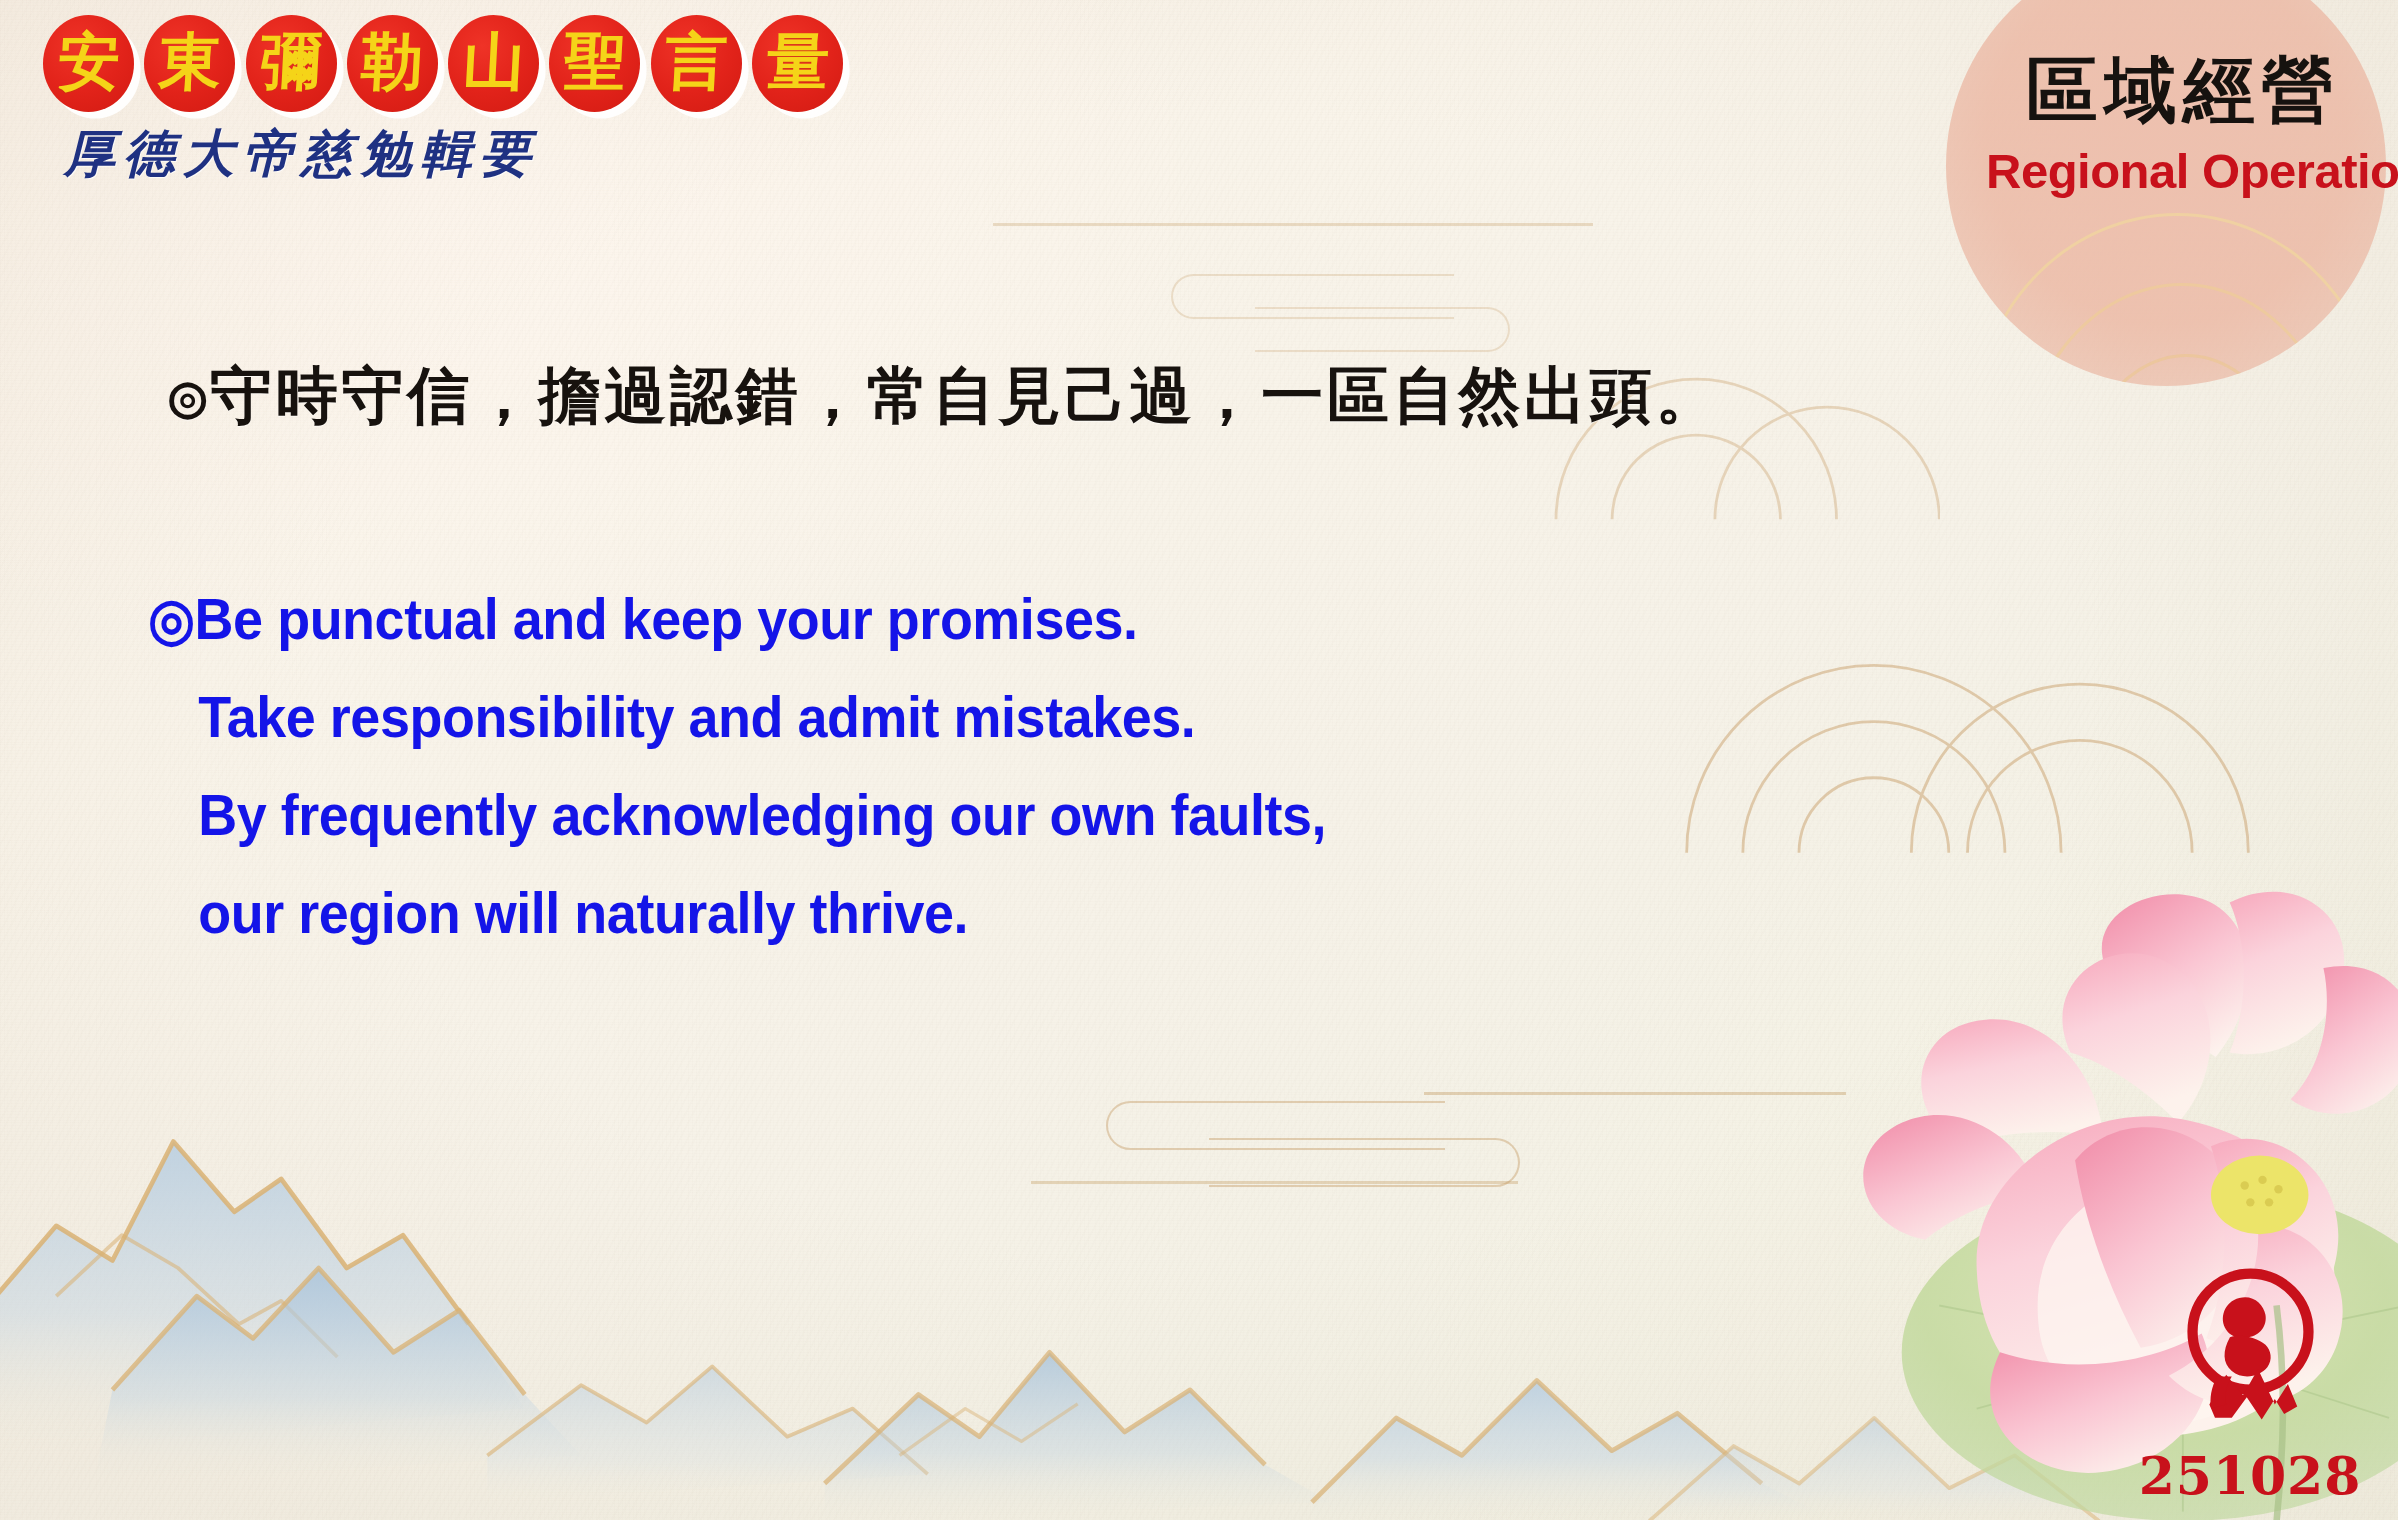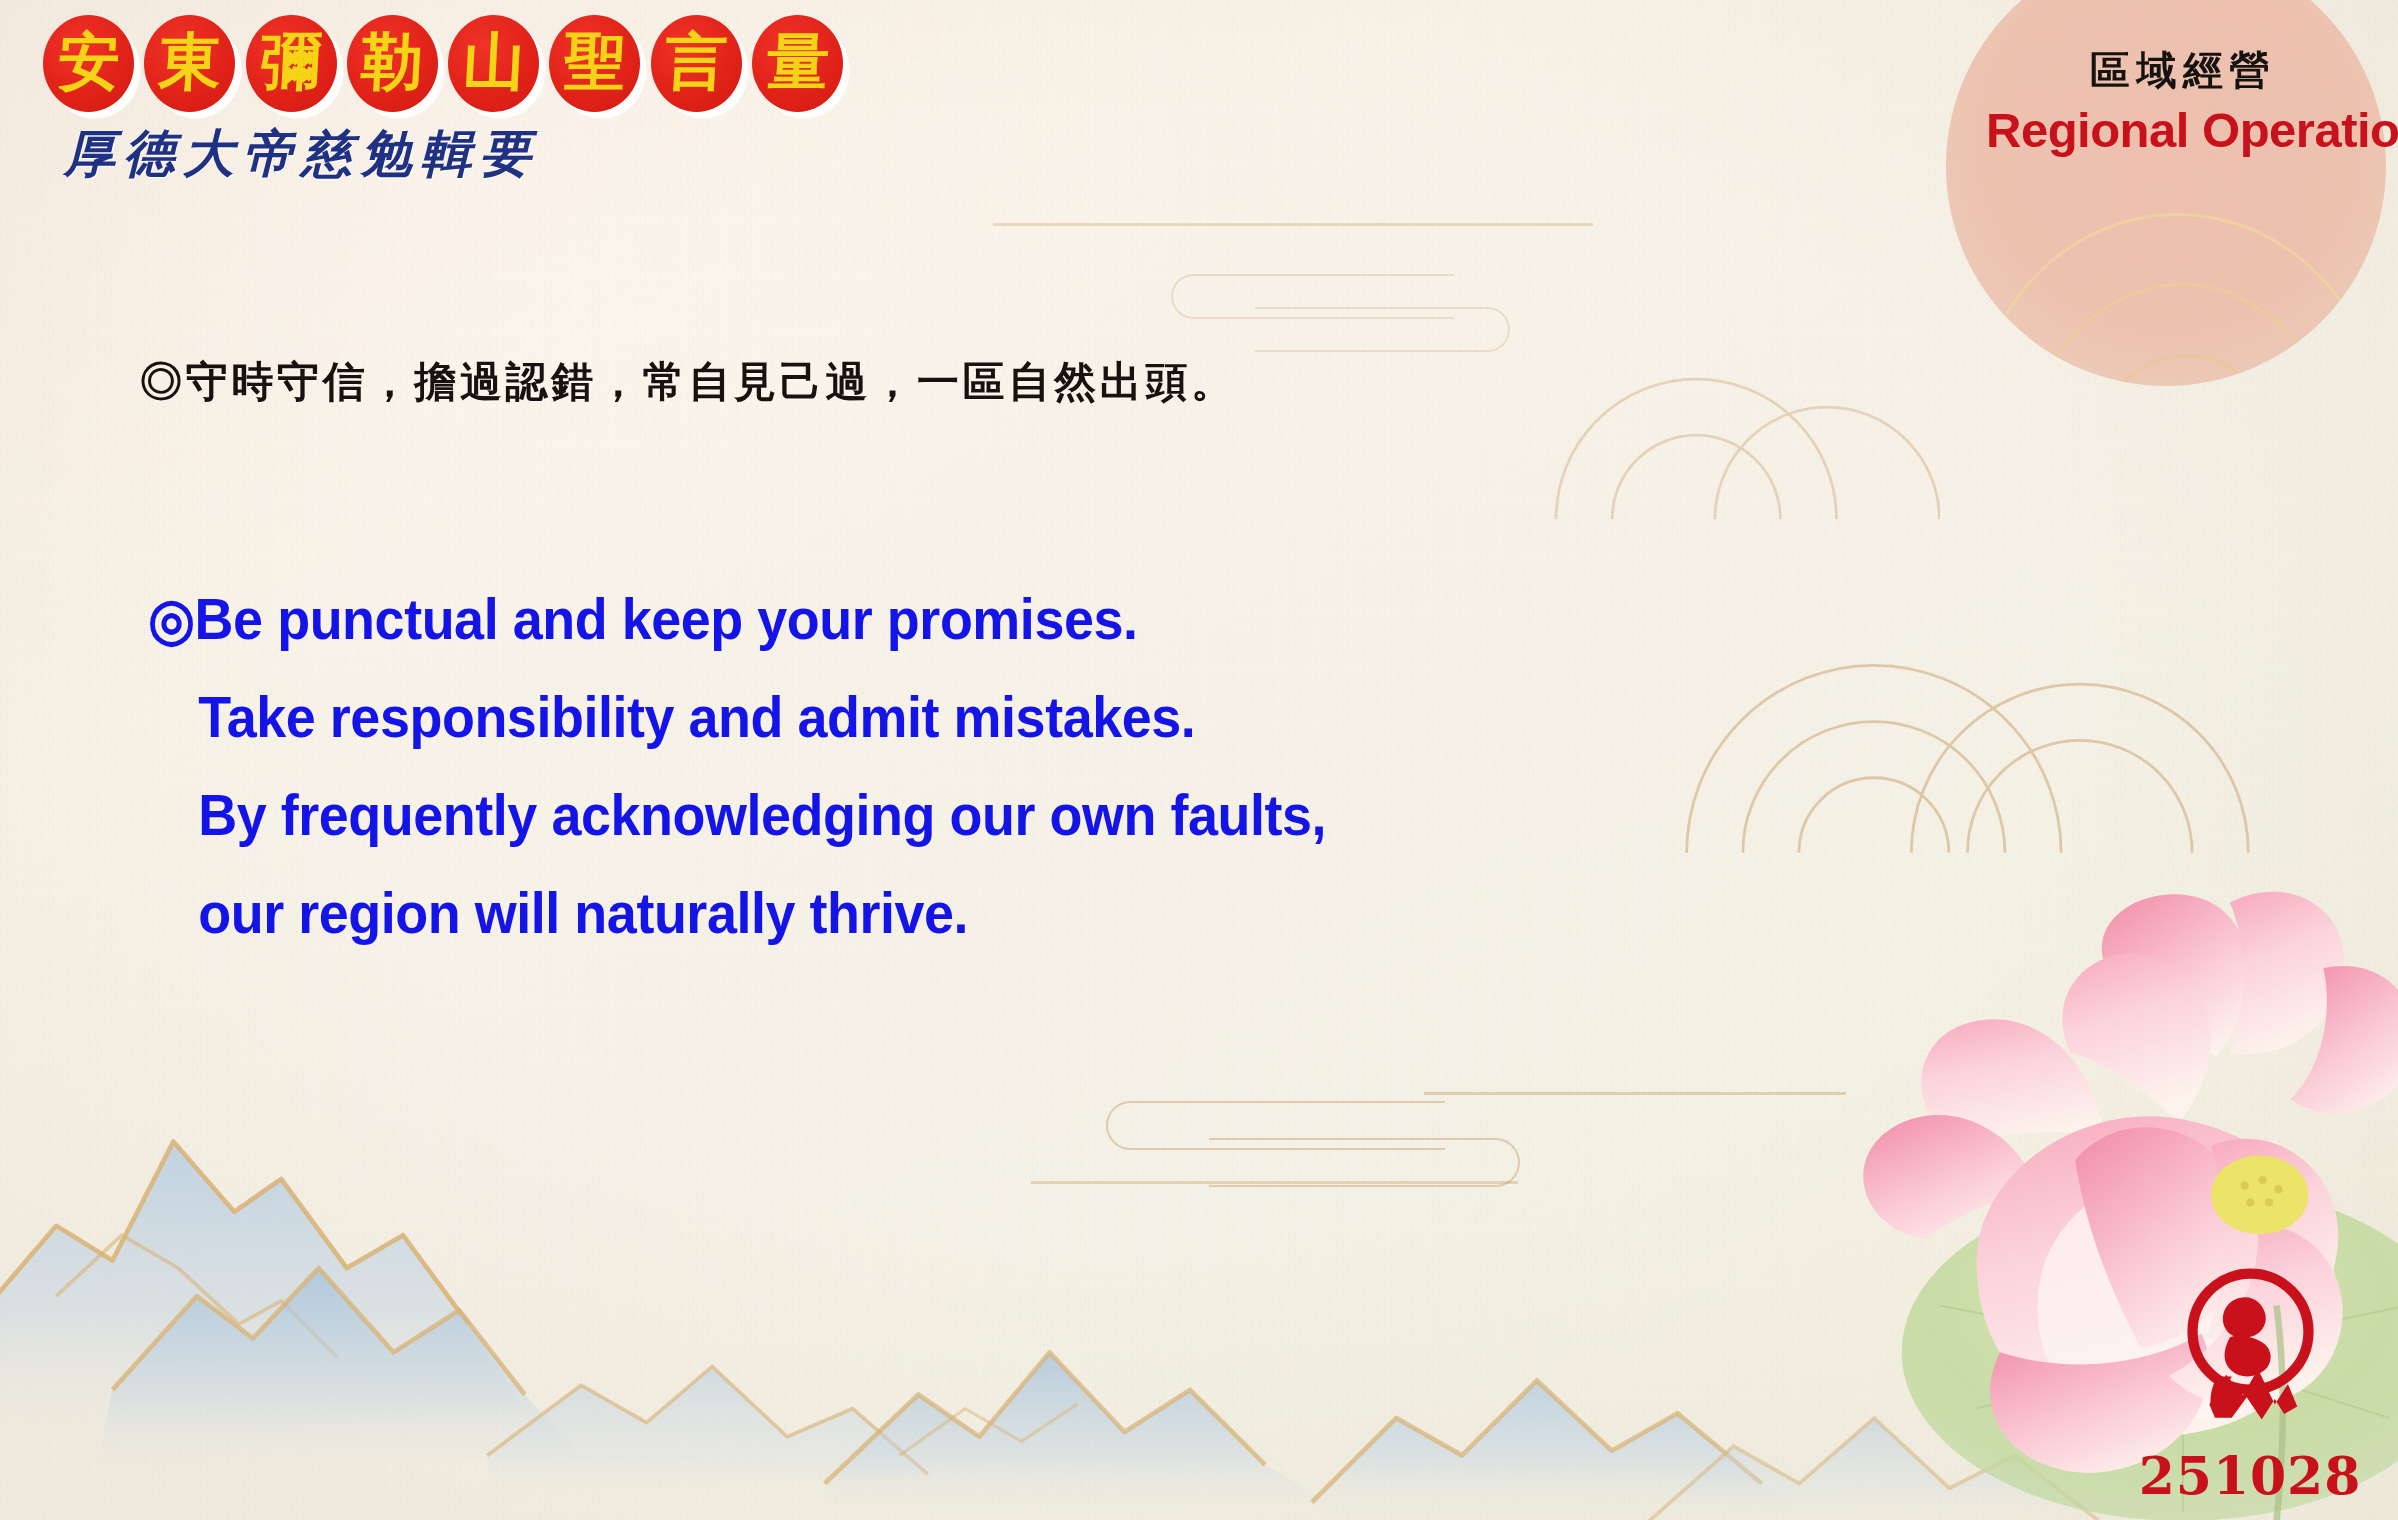--- a/index.html
+++ b/index.html
@@ -111,41 +111,41 @@
   #badge-text {
     position: absolute;
     right: 19px; top: 43px;
     width: 394px;
     text-align: center;
     z-index: 28;
   }
   #badge-cn {
     font-family: "DejaVu Serif", "Liberation Serif", serif;
     font-weight: 700;
-    font-size: 40px;
+    font-size: 72px;
     letter-spacing: 6.6px;
     color: #16120f;
   }
   #badge-en {
     margin-top: 3.7px;
     font-family: "Liberation Sans", sans-serif;
     font-weight: 700;
     font-size: 49px;
     letter-spacing: -0.5px;
     color: #c8111b;
     white-space: nowrap;
   }
 
   
   #quote-cn {
     position: absolute;
-    left: 140px; top: 354px;
-    font-family: Liberation Sans, sans-serif;
-    font-weight: 700;
-    font-size: 42px;
+    left: 169px; top: 354px;
+    font-family: Liberation Mono, monospace;
+    font-weight: 700;
+    font-size: 62px;
     letter-spacing: 3.7px;
     color: #17120e;
     white-space: nowrap;
     z-index: 30;
     text-shadow: 0 0.9px 0 rgba(255,255,255,.55);
   }
 
   
   #quote-en {
     position: absolute;

